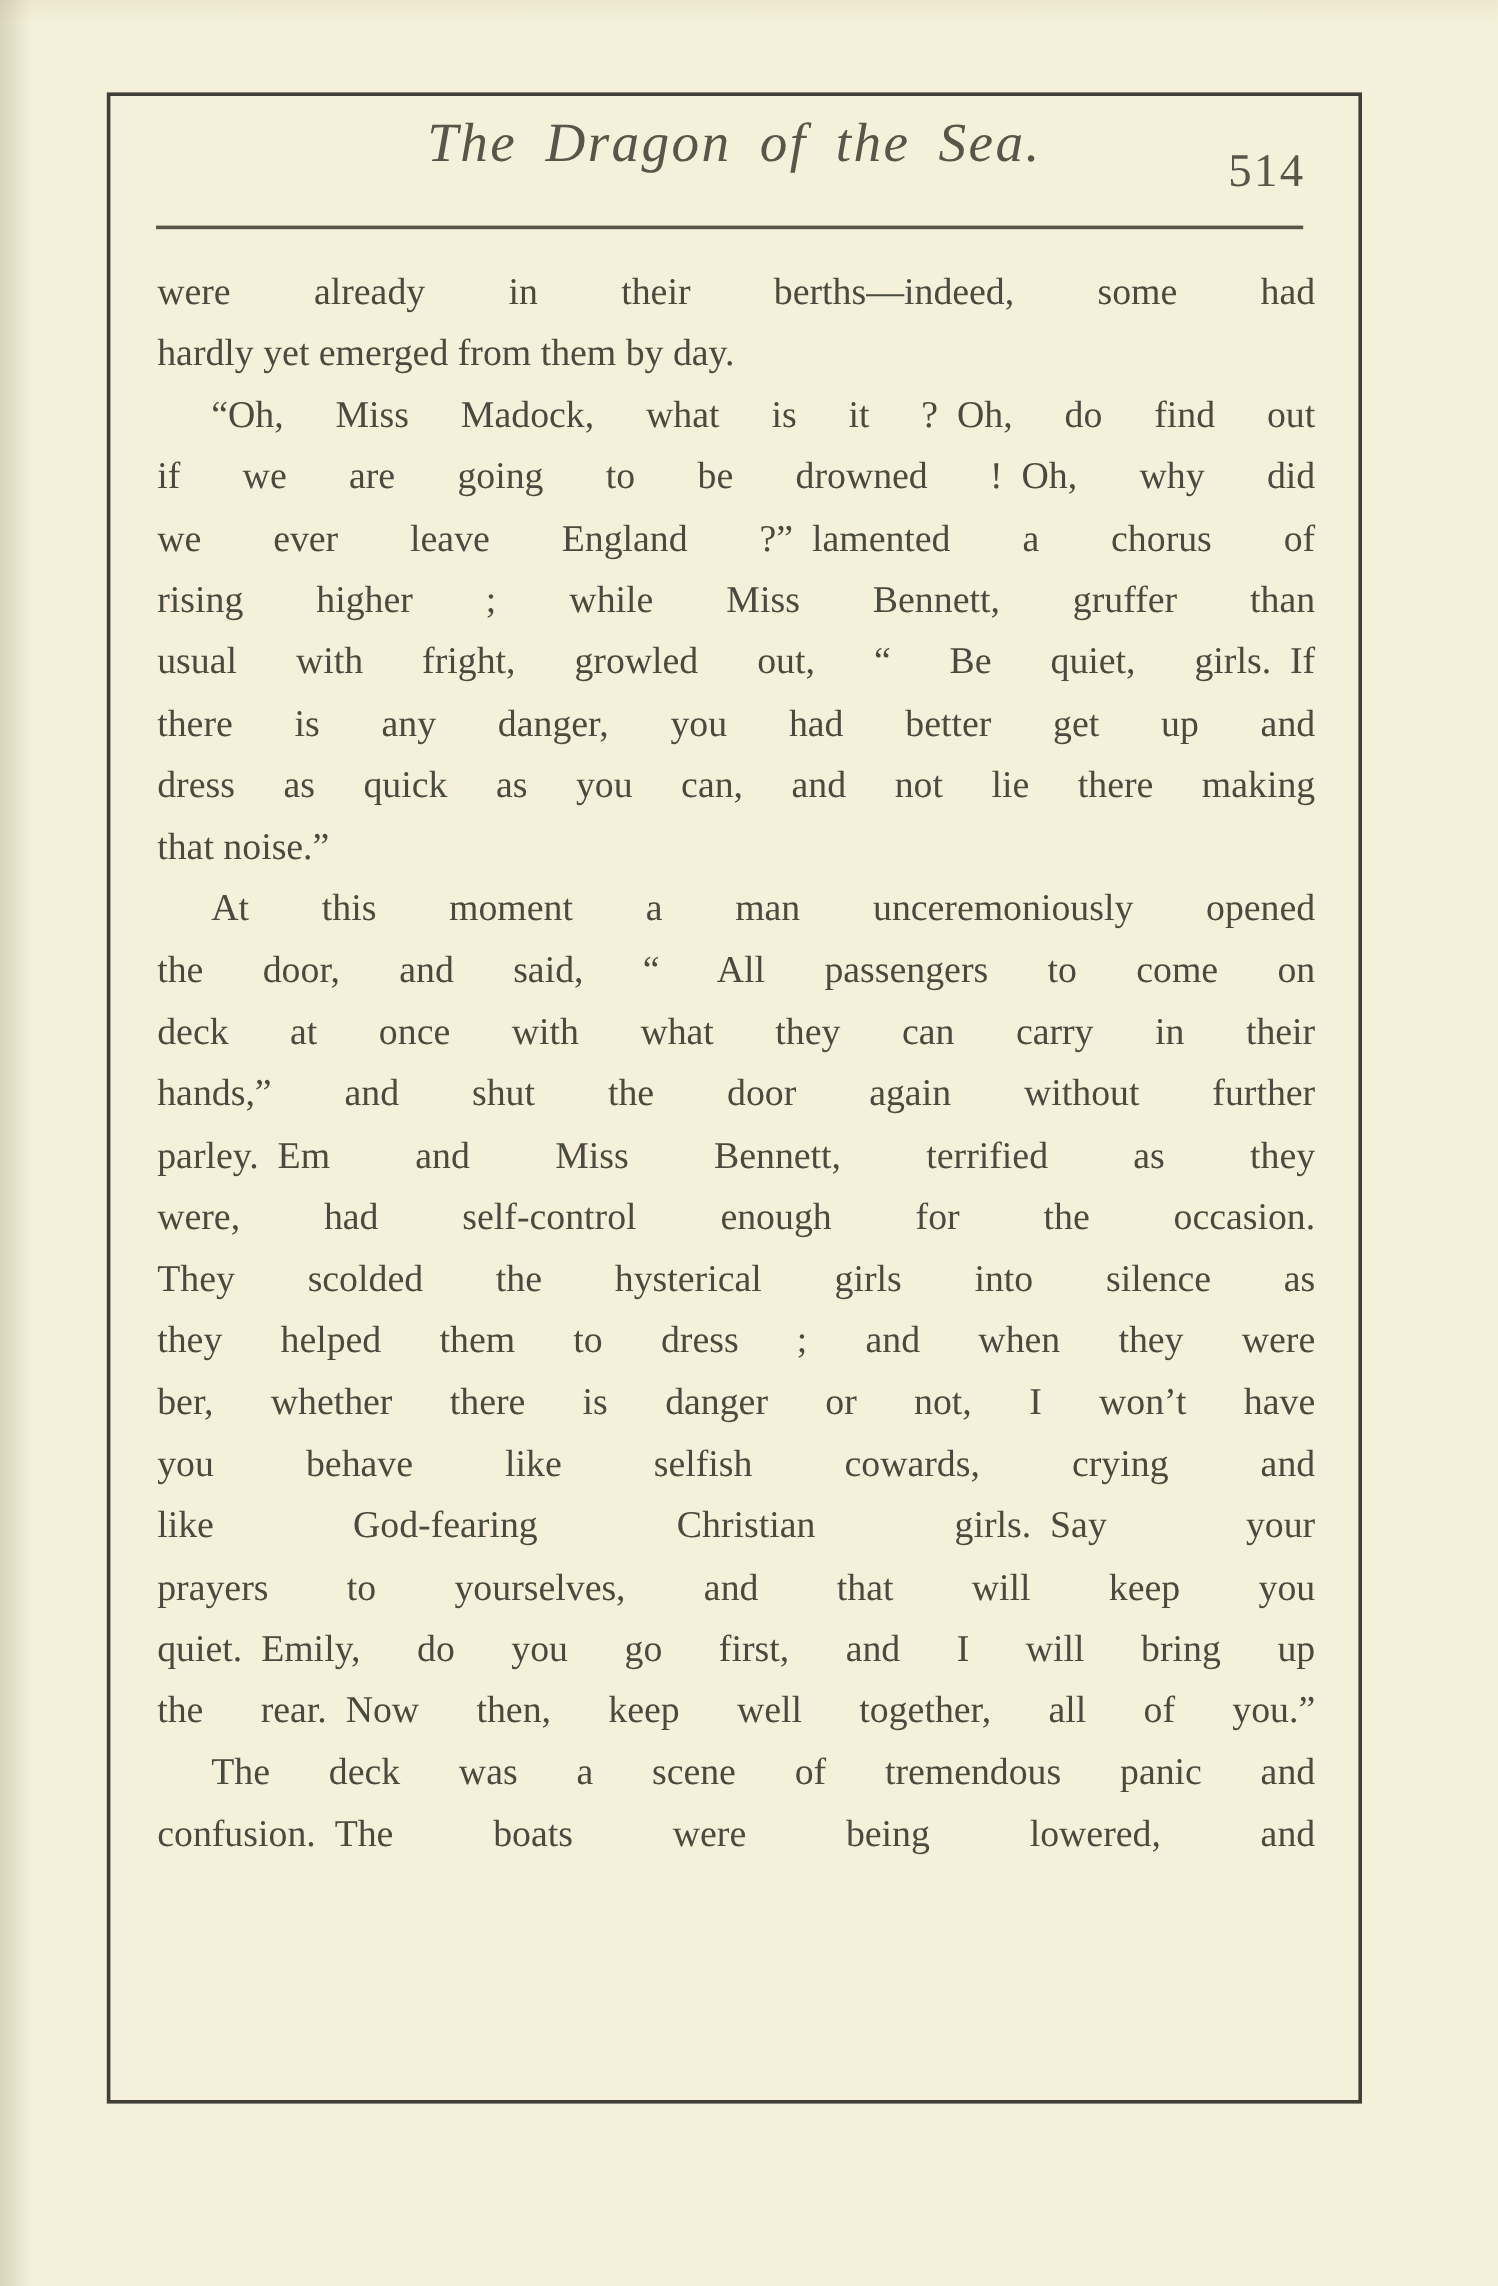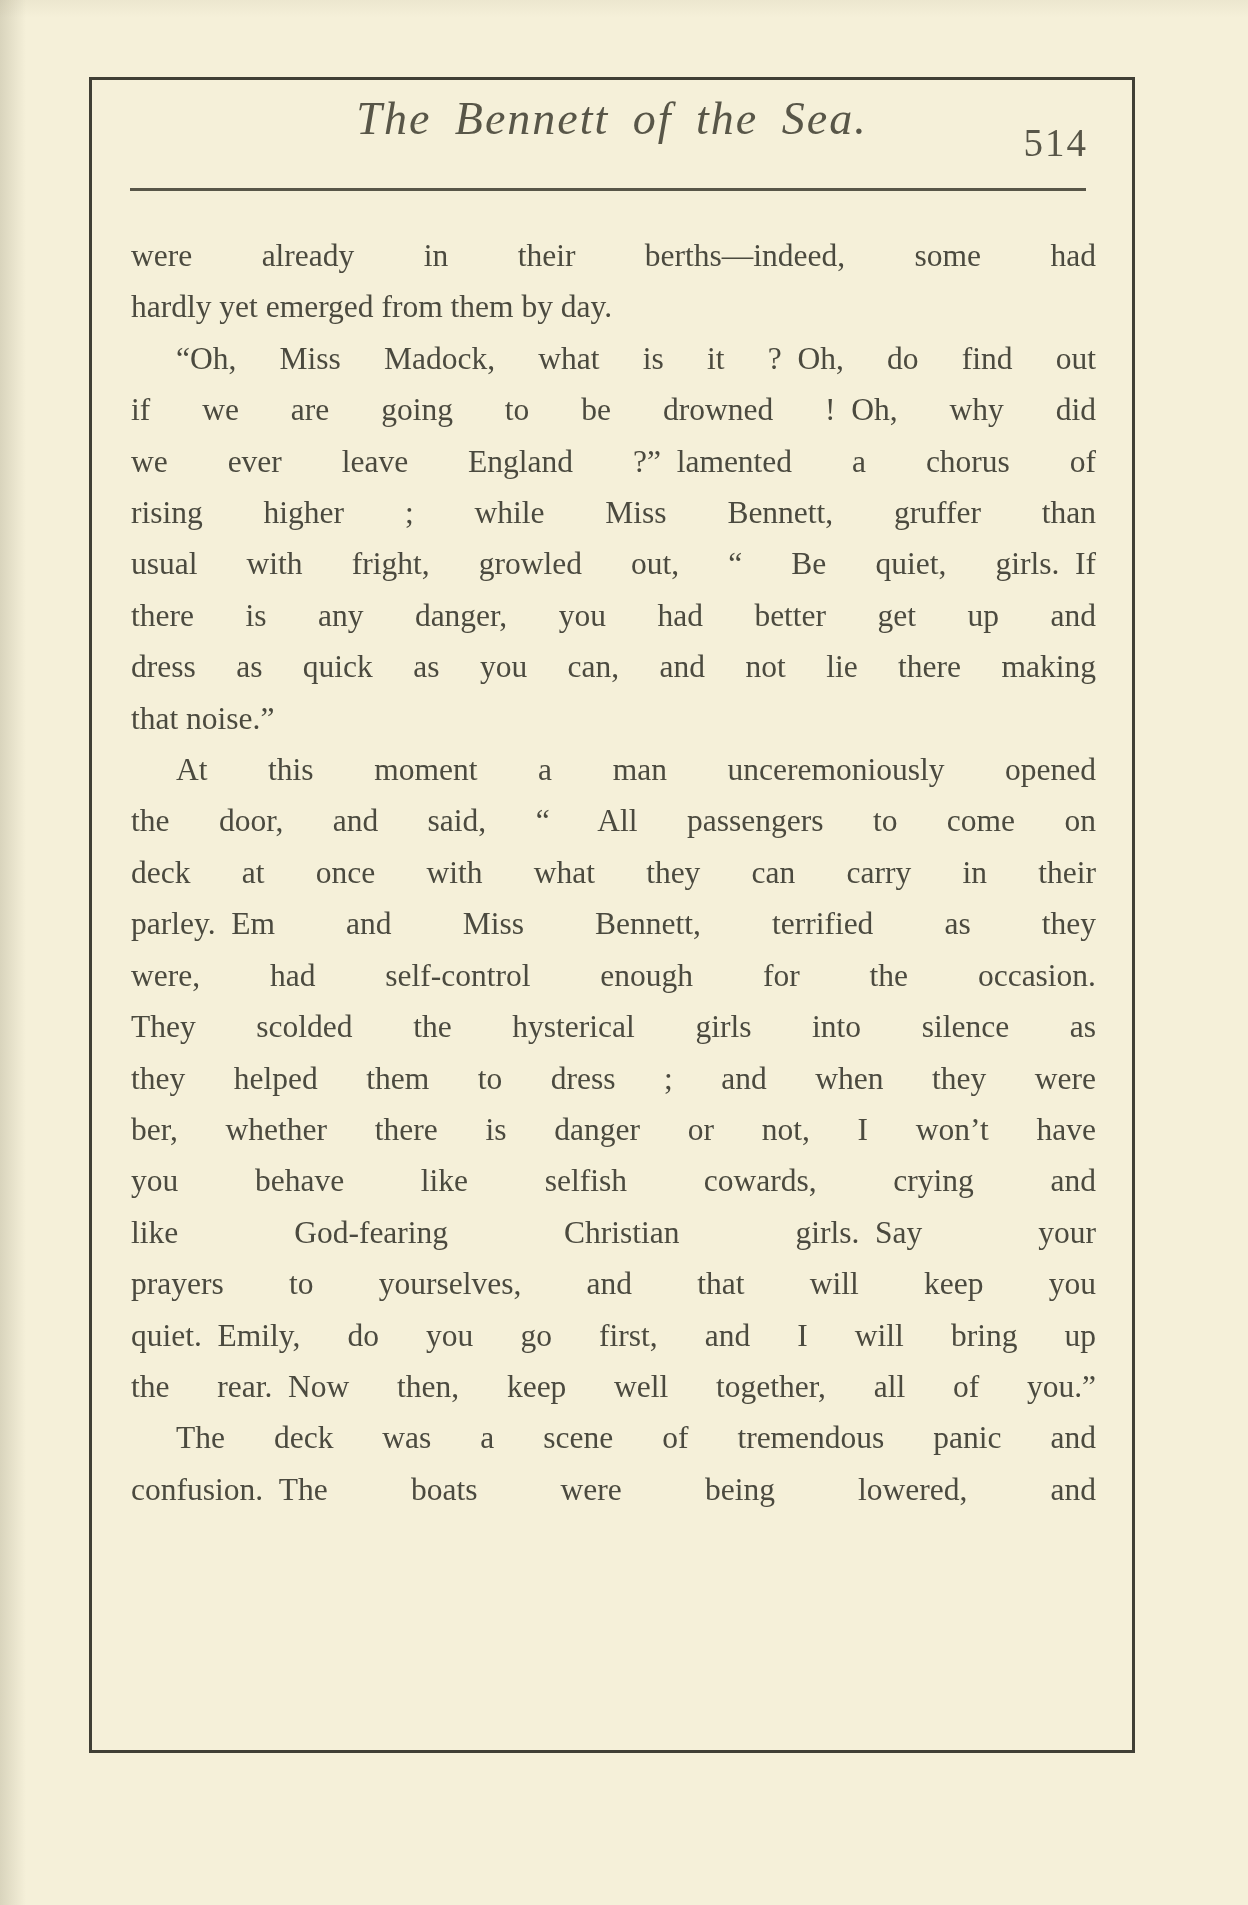--- a/index.html
+++ b/index.html
@@ -51,57 +51,58 @@
     color: var(--ink-light);
   }
   .header-rule {
     position: absolute;
     top: 108px; left: 38px; right: 46px;
     height: 3px;
     background: var(--ink-light);
   }
   .page-text {
     position: absolute;
-    top: 150px; left: 39px; right: 36px;
+    top: 137px; left: 39px; right: 36px;
     font-size: 31.5px;
     line-height: 51.4px;
     color: var(--ink);
   }
   .line {
     text-align: justify;
     text-align-last: justify;
   }
   .line.noju { text-align-last: left; }
   .line.ind  { text-indent: 45px; }
 </style>
 </head>
 <body>
 
 <div class="shadow-left"></div>
 <div class="shadow-top"></div>
 
 <div class="page-frame">
-  <div class="header-title">The Bennett of the Sea.</div>
+  <div class="header-title">The Dragon of the Sea.</div>
   <div class="page-number">514</div>
   <div class="header-rule"></div>
 
   <div class="page-text">
       <div class="line">were already in their berths—indeed, some had</div>
       <div class="line noju">hardly yet emerged from them by day.</div>
       <div class="line ind">“Oh, Miss Madock, what is it ? Oh, do find out</div>
       <div class="line">if we are going to be drowned ! Oh, why did</div>
       <div class="line">we ever leave England ?” lamented a chorus of</div>
       <div class="line">rising higher ; while Miss Bennett, gruffer than</div>
       <div class="line">usual with fright, growled out, “ Be quiet, girls. If</div>
       <div class="line">there is any danger, you had better get up and</div>
       <div class="line">dress as quick as you can, and not lie there making</div>
       <div class="line noju">that noise.”</div>
       <div class="line ind">At this moment a man unceremoniously opened</div>
       <div class="line">the door, and said, “ All passengers to come on</div>
       <div class="line">deck at once with what they can carry in their</div>
+      <div class="line">hands,” and shut the door again without further</div>
       <div class="line">parley. Em and Miss Bennett, terrified as they</div>
       <div class="line">were, had self-control enough for the occasion.</div>
       <div class="line">They scolded the hysterical girls into silence as</div>
       <div class="line">they helped them to dress ; and when they were</div>
       <div class="line">ber, whether there is danger or not, I won’t have</div>
       <div class="line">you behave like selfish cowards, crying and</div>
       <div class="line">like God-fearing Christian girls. Say your</div>
       <div class="line">prayers to yourselves, and that will keep you</div>
       <div class="line">quiet. Emily, do you go first, and I will bring up</div>
       <div class="line">the rear. Now then, keep well together, all of you.”</div>

